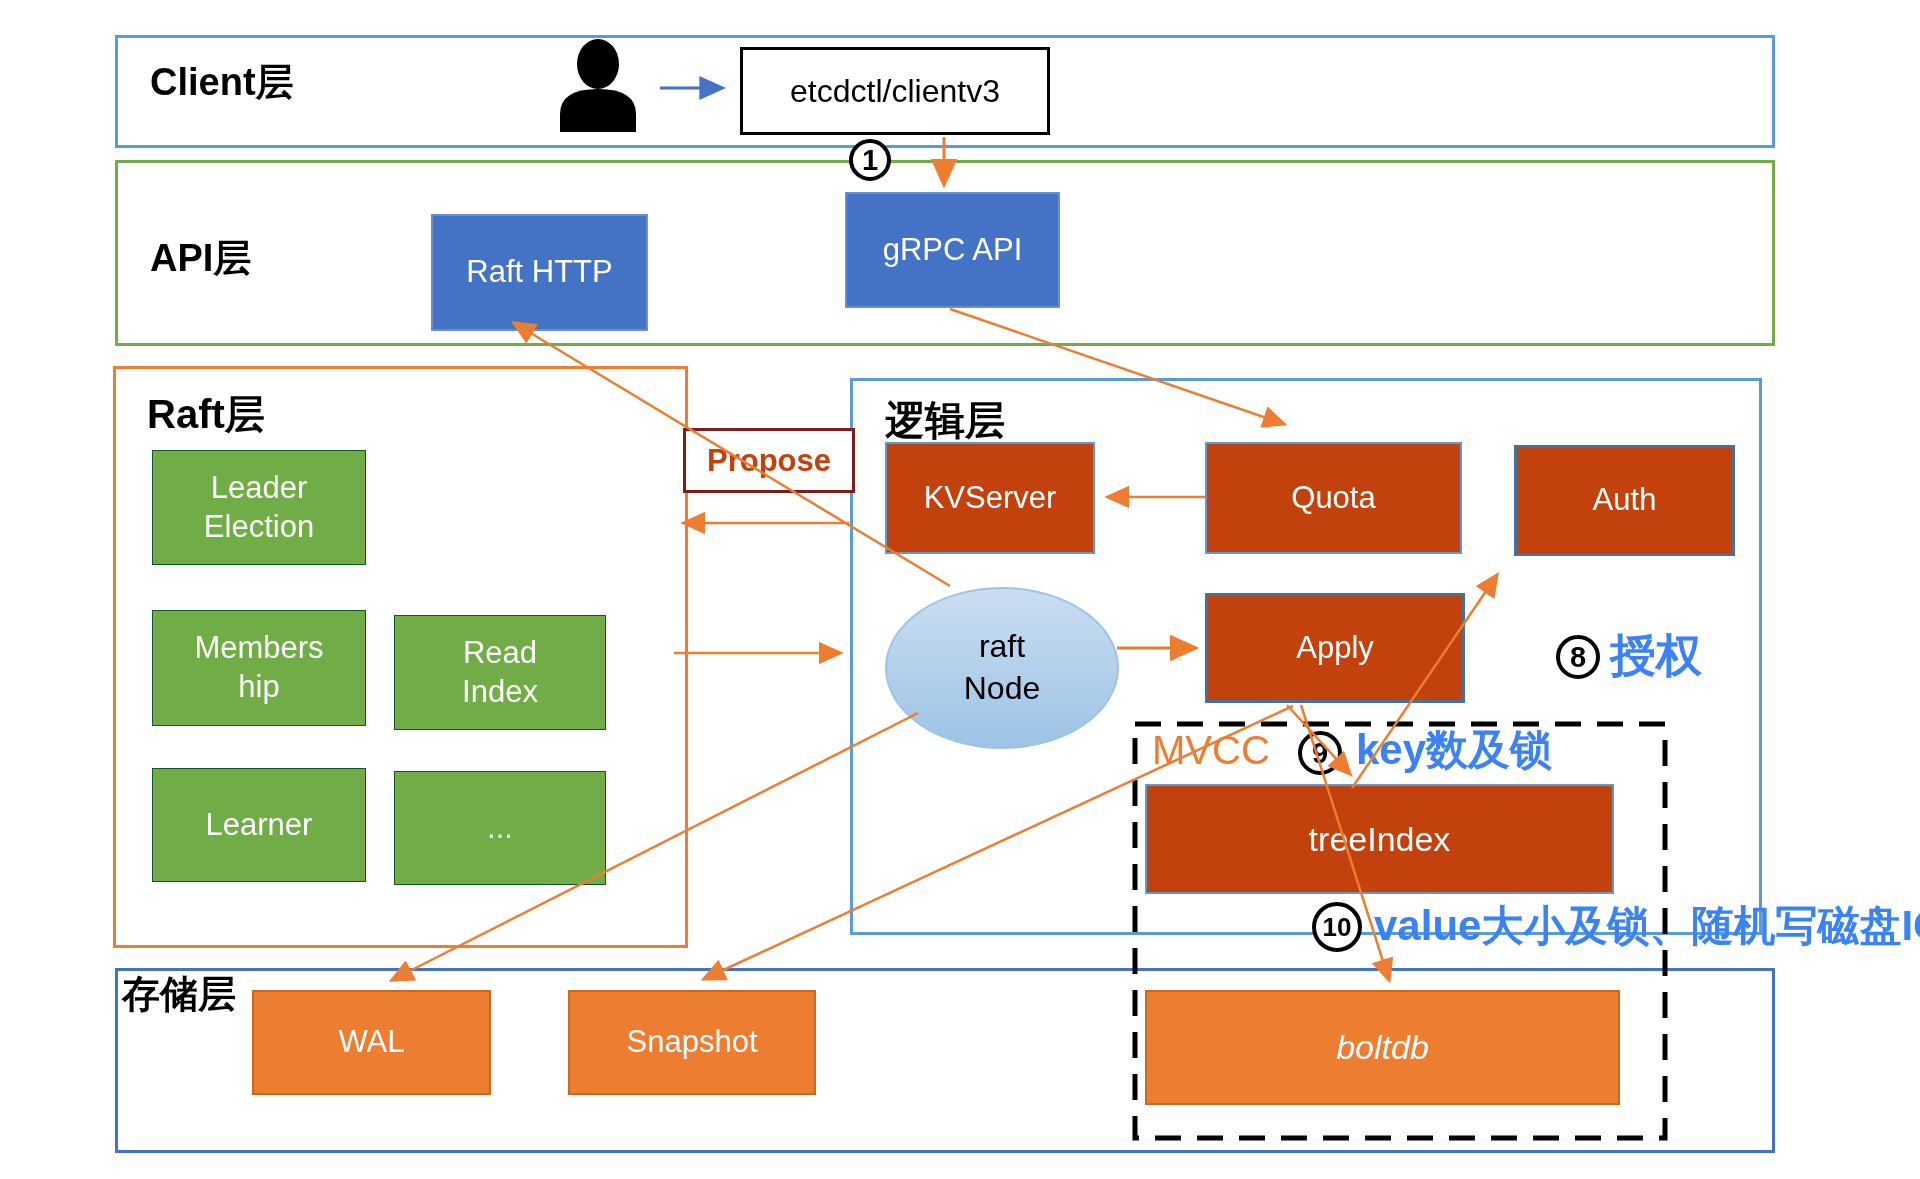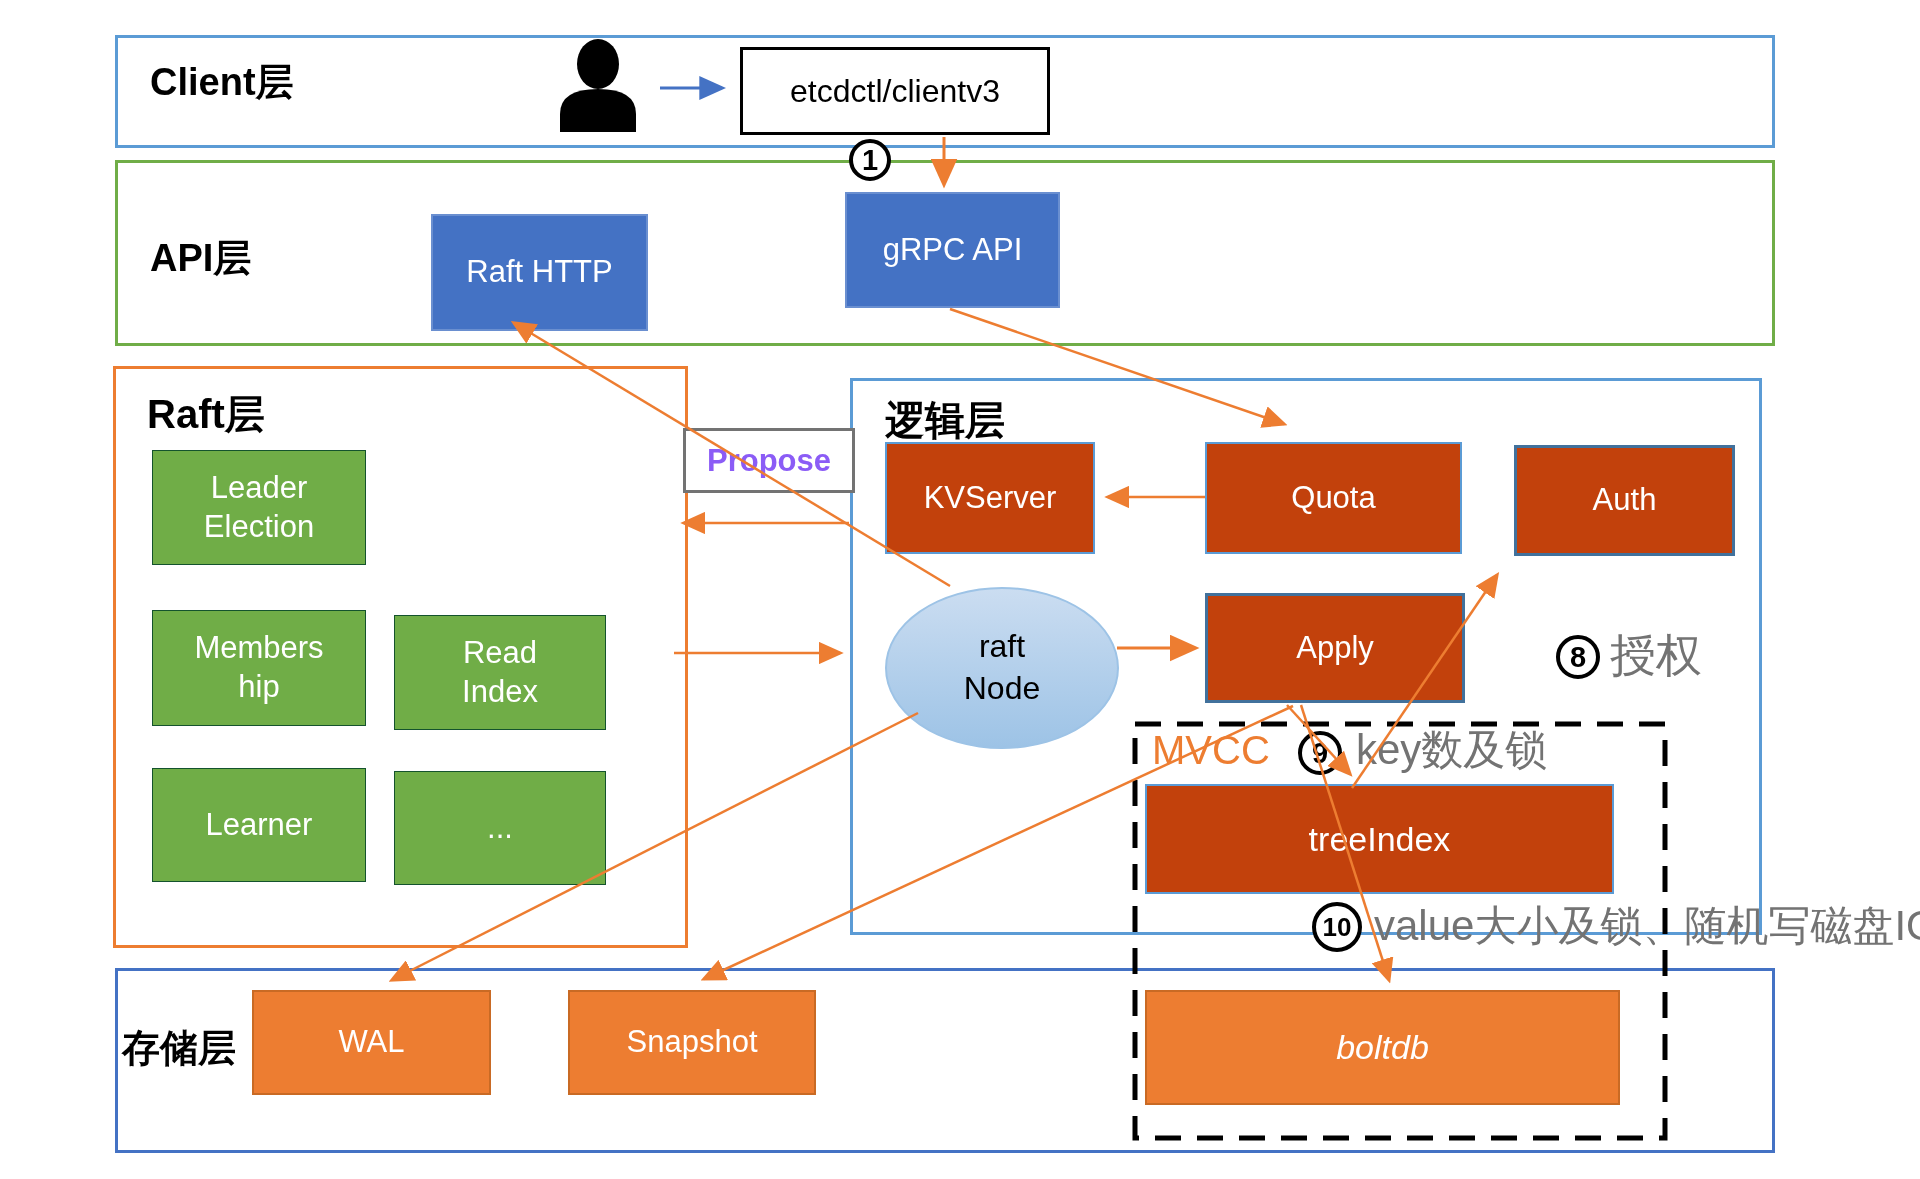--- a/index.html
+++ b/index.html
@@ -17,58 +17,58 @@
     text-align:center;color:#fff;font-size:31px;line-height:1.25;
     white-space:pre-line;box-sizing:border-box;
   }
   .node.dark-blue{background:#4472C4;border:2px solid #6a8fd0;}
   .node.light-blue{background:#c2410c;border:2px solid #5B9BD5;}
   .node.light-blue.dark-border{border:3px solid #41719C;}
   .node.green{background:#70AD47;border:1px solid #14532d;}
   .node.orange{background:#ED7D31;border:2px solid #c96a24;color:#fff;}
   .node.white-box{background:#fff;border:3px solid #000;color:#000;font-size:32px;}
   .flow-box{
-    position:absolute;background:#fff;border:3px solid #737373;display:flex;
-    align-items:center;justify-content:center;color:#8b5cf6;font-weight:bold;
+    position:absolute;background:#fff;border:3px solid #7f1d1d;display:flex;
+    align-items:center;justify-content:center;color:#c2410c;font-weight:bold;
     font-size:31px;box-sizing:border-box;
   }
   .ellipse{
     position:absolute;border-radius:50%;
     background:linear-gradient(180deg,#CBDDF1 0%,#9DC3E6 100%);
     border:2px solid #9DC3E6;display:flex;align-items:center;justify-content:center;
     text-align:center;color:#000;font-size:32px;line-height:1.3;white-space:pre-line;
   }
   .circ-num{
     position:absolute;border:4px solid #000;border-radius:50%;background:#fff;
     display:flex;align-items:center;justify-content:center;color:#000;
     font-size:29px;font-weight:bold;box-sizing:border-box;
   }
   .red-note{
-    position:absolute;color:#737373;font-size:42px;font-weight:400;white-space:nowrap;
+    position:absolute;color:#3b82f6;font-size:42px;font-weight:700;white-space:nowrap;
     line-height:1.1;
   }
   .mvcc-label{position:absolute;color:#ED7D31;font-size:40px;font-weight:500;}
   svg.overlay{position:absolute;left:0;top:0;pointer-events:none;}
 </style>
 </head>
 <body>
 
 <div id="canvas">
 
   <div class="layer" style="left:115px;top:35px;width:1660px;height:113px;border:3px solid #5B9BD5;"></div>
   <div class="layer" style="left:115px;top:160px;width:1660px;height:186px;border:3px solid #70AD47;"></div>
   <div class="layer" style="left:113px;top:366px;width:575px;height:582px;border:3px solid #ED7D31;"></div>
   <div class="layer" style="left:850px;top:378px;width:912px;height:557px;border:3px solid #5B9BD5;"></div>
   <div class="layer" style="left:115px;top:968px;width:1660px;height:185px;border:3px solid #4472C4;"></div>
 
   <div class="layer-label" style="left:150px;top:62px;">Client层</div>
   <div class="layer-label" style="left:150px;top:238px;">API层</div>
   <div class="layer-label" style="left:147px;top:392px;font-size:40px;">Raft层</div>
   <div class="layer-label" style="left:885px;top:398px;font-size:40px;">逻辑层</div>
-  <div class="layer-label" style="left:122px;top:1028px;">存储层</div>
+  <div class="layer-label" style="left:122px;top:974px;">存储层</div>
 
   <div class="node white-box" style="left:740px;top:47px;width:310px;height:88px;">etcdctl/clientv3</div>
 
   <div class="node dark-blue" style="left:431px;top:198px;width:217px;height:117px;margin-top:16px;">Raft HTTP</div>
   <div class="node dark-blue" style="left:845px;top:192px;width:215px;height:116px;">gRPC API</div>
 
   <div class="node green" style="left:152px;top:450px;width:214px;height:115px;">Leader
 Election</div>
   <div class="node green" style="left:152px;top:610px;width:214px;height:116px;">Members
 hip</div>

